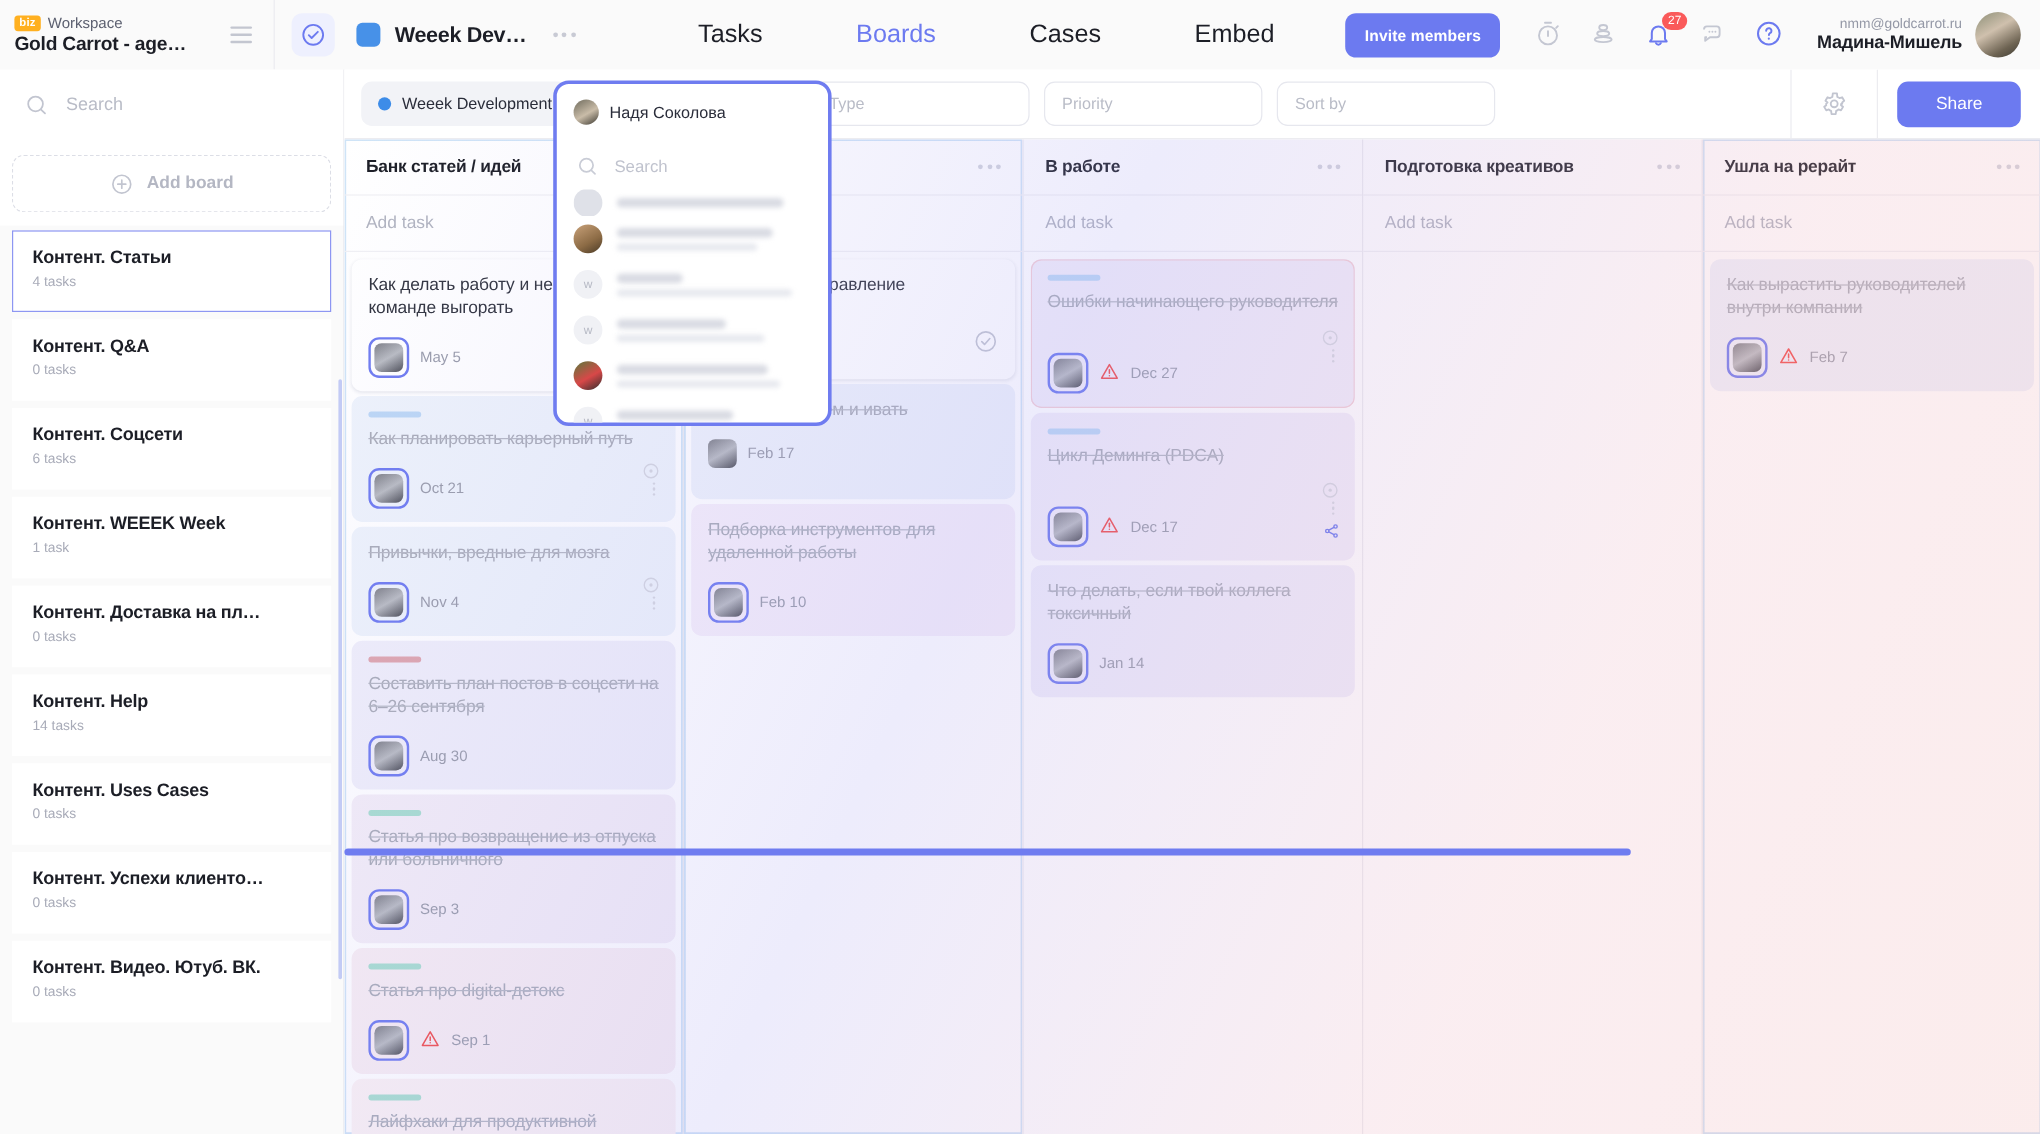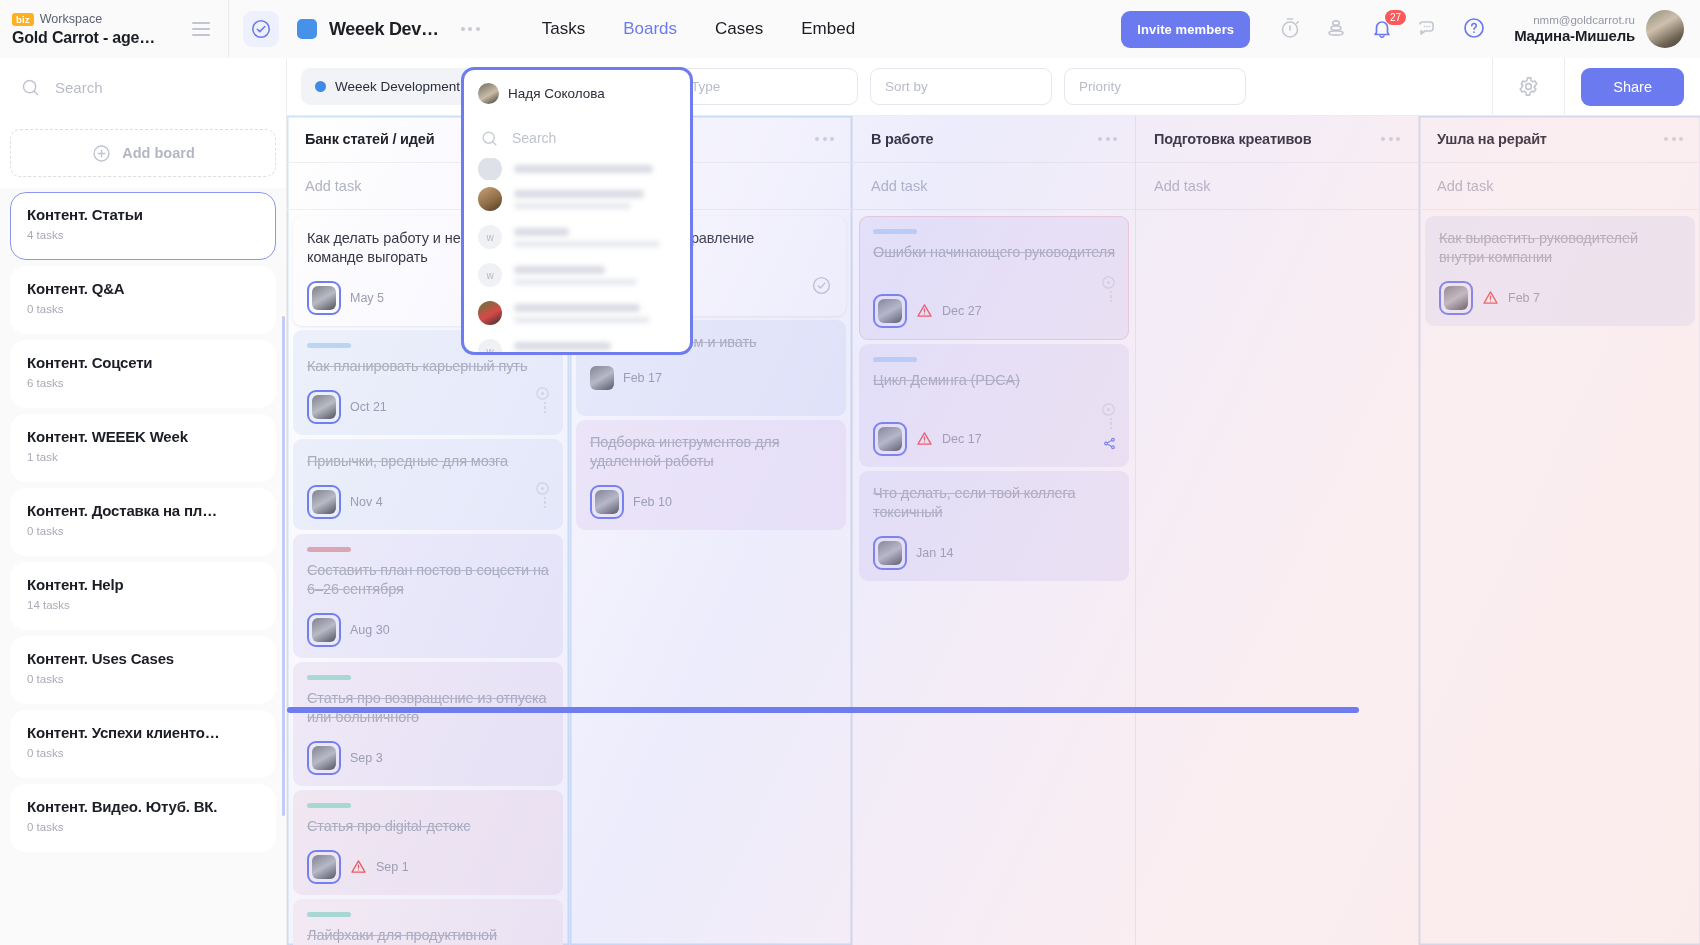--- a/index.html
+++ b/index.html
@@ -39,21 +39,21 @@
     width: 36px; height: 36px; margin-left: 14px; border-radius: 9px;
     background: #eef0fe; display: flex; align-items: center; justify-content: center; cursor: pointer;
   }
   .proj-block { display: flex; align-items: center; gap: 12px; margin-left: 18px; }
   .proj-color { width: 20px; height: 20px; border-radius: 5px; background: #4791e8; }
   .proj-name { font-size: 18px; font-weight: 700; color: #1c1e26; letter-spacing: -.3px; }
   .dots3 { display: flex; gap: 3.5px; margin-left: 10px; cursor: pointer; }
   .dots3 i { width: 4px; height: 4px; border-radius: 50%; background: #c8cad4; display: block; }
 
   .navtabs { display: flex; align-items: center; gap: 38px; margin-left: 62px; }
-  .navtab { font-size: 17px; color: #1c1e26; cursor: pointer; }
+  .navtab { font-size: 21px; color: #1c1e26; cursor: pointer; margin-left: 40px; }
   .navtab.active { color: #6c7af0; }
 
   .topright { margin-left: auto; display: flex; align-items: center; height: 58px; }
   .invite-btn {
     background: #6c7af0; color: #fff; font-size: 13px; font-weight: 700;
     border: none; border-radius: 9px; padding: 11px 16px; cursor: pointer; letter-spacing: .1px;
   }
   .ticons { display: flex; align-items: center; gap: 20px; margin-left: 28px; }
   .ticon { width: 26px; height: 26px; position: relative; cursor: pointer; color: #c4c7d2; }
   .badge27 {
@@ -77,21 +77,21 @@
   .search-box { height: 58px; background:#fff; display: flex; align-items: center; padding: 0 20px; gap: 14px; cursor: text; }
   .search-ph { font-size: 15px; color: #b9bcc7; }
   .addboard-wrap { padding: 13px 10px 11px 10px; background:#fff; }
   .addboard {
     height: 48px; border: 1.5px dashed #dcdee6; border-radius: 10px;
     display: flex; align-items: center; justify-content: center; gap: 10px; cursor: pointer;
   }
   .addboard-lbl { font-size: 14.5px; font-weight: 700; color: #b4b7c3; }
   .boardlist { padding: 4px 10px 0 10px; overflow: hidden; height: 792px; position: relative; }
   .board-item {
-    background: #fff; border-radius: 16px; padding: 13px 16px 12px 16px; margin-bottom: 6px;
+    background: #fff; border-radius: 0; padding: 13px 16px 12px 16px; margin-bottom: 6px;
     border: 1.5px solid transparent; cursor: pointer; min-height: 68px;
   }
   .board-item.sel { border-color: #8d96f2; }
   .board-title { font-size: 15px; font-weight: 700; color: #1c1e26; letter-spacing: -.2px; }
   .board-sub { font-size: 11.5px; color: #a8abb8; margin-top: 6px; }
   .sb-scroll { position: absolute; right: 1px; top: 128px; width: 3px; height: 500px; background: #c3cbf5; border-radius: 2px; }
 
   
   .boardarea { position: absolute; top: 58px; left: 287px; width: 1413px; height: 887px; background: #fff; overflow: hidden; }
   .filterbar {
@@ -332,24 +332,24 @@
         <span>Weeek Development</span>
       </div>
       <div class="chip chip-person">
         <span class="av-sm"></span>
         <span class="dd-name">Надя Соколова</span>
       </div>
       <div class="chip chip-empty">
         <span>Type</span>
       </div>
       <div class="chip chip-empty">
+        <span>Priority</span>
+      </div>
+      <div class="chip chip-empty">
         <span>Sort by</span>
-      </div>
-      <div class="chip chip-empty">
-        <span>Priority</span>
       </div>
       <div class="fb-right">
         <div class="gearcell">
           <svg width="23" height="23" viewBox="0 0 24 24" fill="none" stroke="#c2c5d0" stroke-width="1.6">
             <circle cx="12" cy="12" r="3"></circle>
             <path d="M19 12a7 7 0 00-.1-1.2l1.8-1.4-1.8-3.1-2.2.8a7 7 0 00-2-1.2L14.4 3h-3.6L10.4 5.9a7 7 0 00-2 1.2l-2.2-.8-1.8 3.1 1.8 1.4A7 7 0 005 12c0 .4 0 .8.1 1.2l-1.8 1.4 1.8 3.1 2.2-.8a7 7 0 002 1.2l.4 2.9h3.6l.4-2.9a7 7 0 002-1.2l2.2.8 1.8-3.1-1.8-1.4c.1-.4.1-.8.1-1.2z" stroke-linejoin="round"></path>
           </svg>
         </div>
         <div class="share-wrap">
           <button class="share-btn">Share</button>

